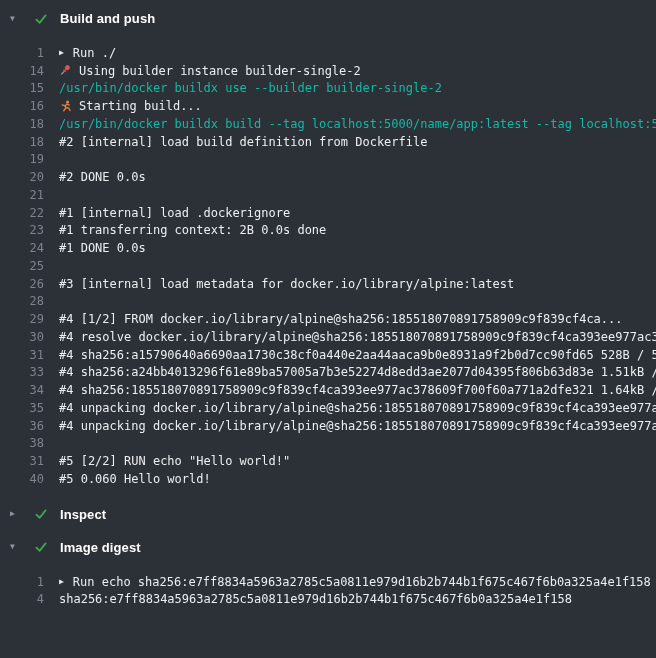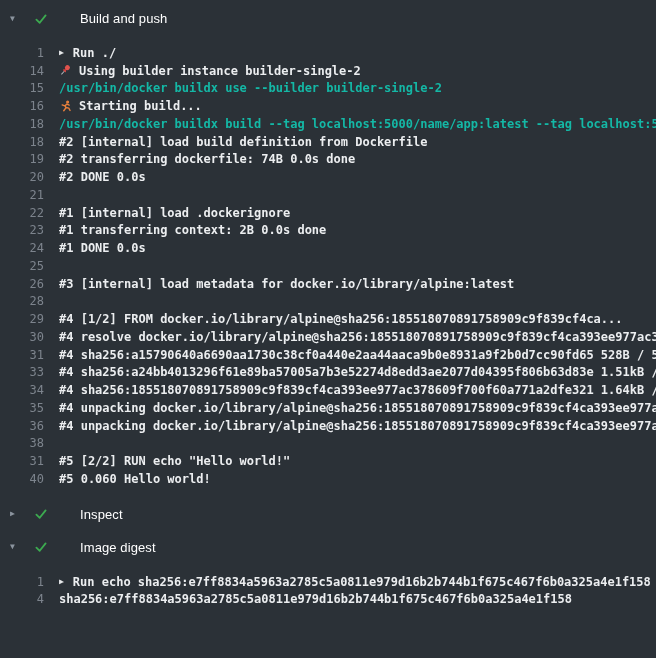--- a/index.html
+++ b/index.html
@@ -13,37 +13,37 @@
   .section-header{
     display:flex;align-items:center;height:33px;padding-left:10px;cursor:pointer;
   }
   .chev{
     width:24px;flex:0 0 24px;color:#8b949e;font-size:8px;line-height:1;
     display:inline-block;
   }
   .check{flex:0 0 14px;width:14px;height:14px;margin-right:12px;display:inline-flex;align-items:center;}
   .section-label{
     font-family:"Liberation Sans","DejaVu Sans",sans-serif;
-    font-weight:400;font-size:13px;color:#ffffff;letter-spacing:.1px;margin-left:20px;
+    font-weight:700;font-size:13px;color:#ffffff;letter-spacing:.1px;
   }
   .lines{padding:9px 0 10px 0;}
   .line{display:flex;height:17.75px;align-items:center;}
   .ln{
     flex:0 0 44px;width:44px;text-align:right;color:#7d848d;cursor:pointer;
     user-select:none;
   }
   .lc{
     flex:1;display:flex;align-items:center;overflow:hidden;padding-left:15px;
   }
   .lc span{white-space:pre;}
   .cmd{color:#14b8a6;}
   .runarrow{font-size:8px;color:#e6e8ea;margin-right:9px;line-height:1;}
   .emoji{display:inline-flex;width:13px;height:13px;margin-right:7px;flex:0 0 13px;}
   .emoji svg{width:13px;height:13px;}
-  .txt{overflow:hidden;font-weight:bold;}
+  .txt{overflow:hidden;}
 </style>
 </head>
 <body>
 
 <div class="log-viewer" id="log-root">
     <div class="section-header">
       <span class="chev">▼</span>
       <span class="check">
         <svg viewBox="0 0 14 14" width="14" height="14">
           <path d="M2.4 7.6 L5.7 10.8 L11.6 3.4" fill="none" stroke="#3cab50" stroke-width="1.8" stroke-linecap="round" stroke-linejoin="round"></path>
@@ -96,23 +96,20 @@
         </span>
       </div>
       <div class="line">
         <span class="ln">18</span>
         <span class="lc">
           <span class="txt ">#2 [internal] load build definition from Dockerfile</span>
         </span>
       </div>
       <div class="line">
         <span class="ln">19</span>
-        <span class="lc">
-          <span class="txt ">#2 transferring dockerfile: 74B 0.0s done</span>
-        </span>
       </div>
       <div class="line">
         <span class="ln">20</span>
         <span class="lc">
           <span class="txt ">#2 DONE 0.0s</span>
         </span>
       </div>
       <div class="line">
         <span class="ln">21</span>
         <span class="lc">

